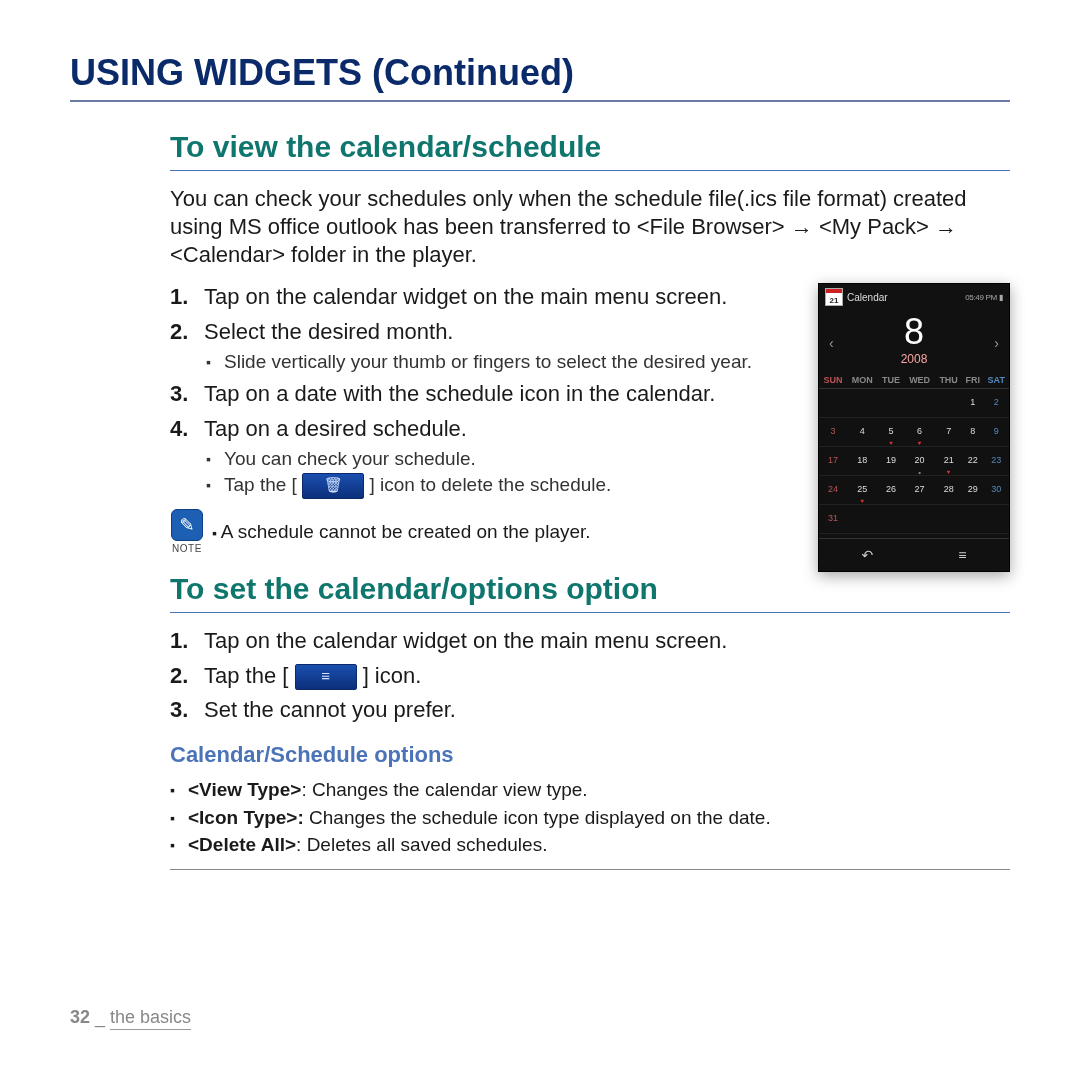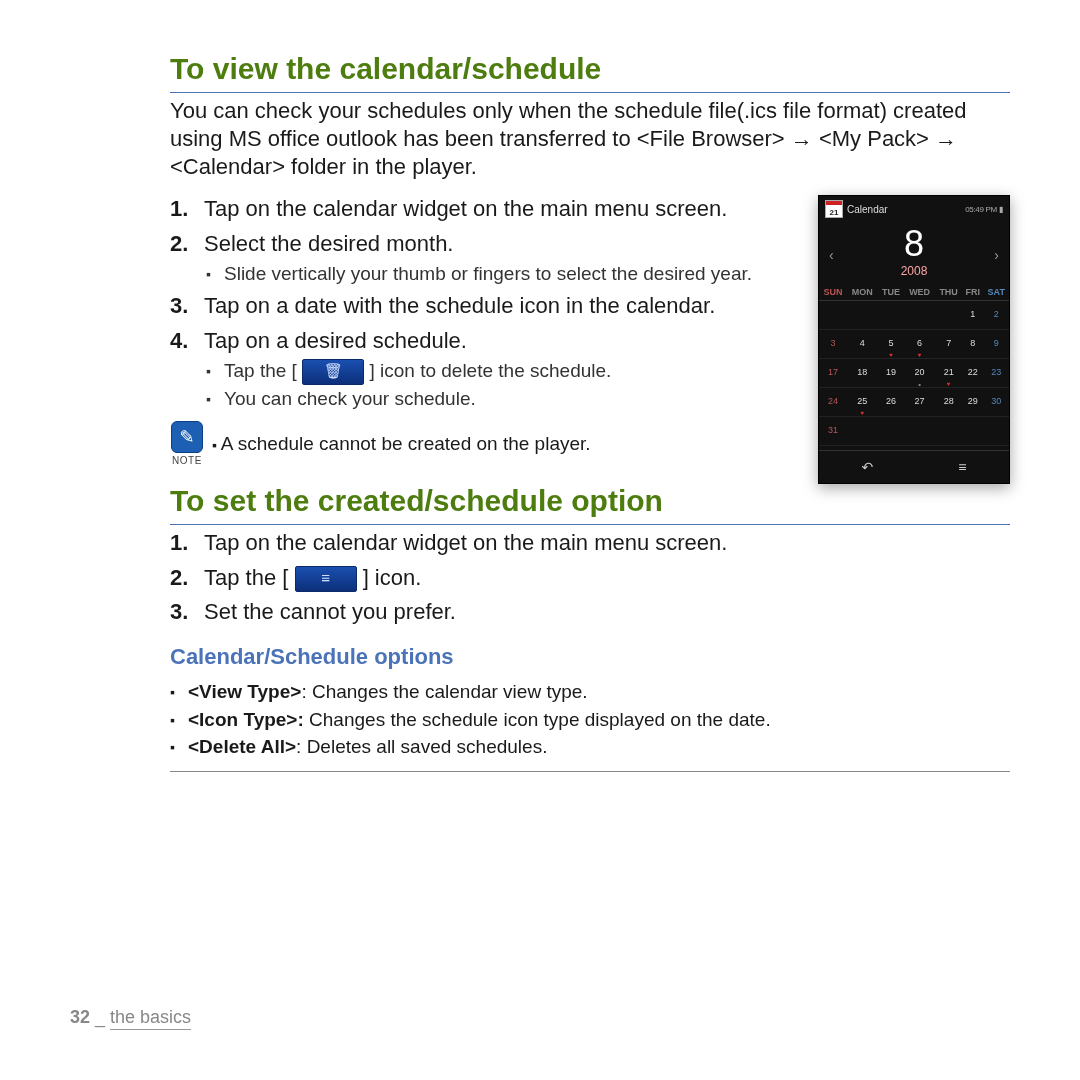--- a/index.html
+++ b/index.html
@@ -26,24 +26,24 @@
     padding-bottom: 6px;
     margin-bottom: 28px;
   }
   .indent {
     margin-left: 100px;
     margin-right: 0;
   }
   .h2 {
     font-size: 30px;
     font-weight: bold;
-    color: #4d7c0f;
+    color: #0f766e;
     border-bottom: 1px solid #4b74b8;
     padding-bottom: 6px;
-    margin-bottom: 4px;
+    margin-bottom: 14px;
   }
   .para {
     font-size: 22px;
     line-height: 1.28;
     margin-bottom: 14px;
   }
   .content-row {
     display: flex;
     gap: 18px;
     align-items: flex-start;
@@ -196,44 +196,45 @@
   .device td.sat{color:#58b;}
   .device td.heart::after{content:"♥";position:absolute;left:0;right:0;bottom:0;font-size:6px;color:#d33;text-align:center;}
   .device td.evt::after{content:"•";position:absolute;left:0;right:0;bottom:-2px;font-size:8px;color:#888;text-align:center;}
   .device .navbar{display:flex;justify-content:space-around;padding:8px 0 4px 0;color:#ccc;font-size:14px;border-top:1px solid #333;margin-top:4px;}
 </style>
 </head>
 <body>
 
 <div class="page">
 
+  <div class="h1">USING WIDGETS (Continued)</div>
 
   <div class="indent">
 
     <div class="h2">To view the calendar/schedule</div>
     <div class="para">You can check your schedules only when the schedule file(.ics file format) created using MS office outlook has been transferred to &lt;File Browser&gt; → &lt;My Pack&gt; → &lt;Calendar&gt; folder in the player.</div>
 
     <div class="content-row">
       <div class="content-left">
         <ol class="steps">
           <li><span class="num">1.</span><span>Tap on the calendar widget on the main menu screen.</span></li>
           <li><span class="num">2.</span><span>Select the desired month.</span>
             <ul class="sub">
                 <li>Slide vertically your thumb or fingers to select the desired year.</li>
               </ul>
           </li>
           <li><span class="num">3.</span><span>Tap on a date with the schedule icon in the calendar.</span></li>
           <li><span class="num">4.</span><span>Tap on a desired schedule.</span>
             <ul class="sub">
+              <li>You can check your schedule.</li>
               <li>
                 <span>Tap the [ </span>
                 <span class="icon-chip">🗑</span>
                 <span> ] icon to delete the schedule.</span>
               </li>
-              <li>You can check your schedule.</li>
             </ul>
           </li>
         </ol>
         <div class="note-row">
           <div class="note-col">
             <div class="note-badge">✎</div>
             <div class="note-label">NOTE</div>
           </div>
           <div class="note-text note-bullet">A schedule cannot be created on the player.</div>
         </div>
@@ -313,21 +314,21 @@
               </tr>
             </tbody>
         </table>
         <div class="navbar">
           <span>↶</span>
           <span>≡</span>
         </div>
       </div>
     </div>
 
-    <div class="h2">To set the created/schedule option</div>
+    <div class="h2">To set the calendar/options option</div>
     <ol class="steps">
       <li><span class="num">1.</span><span>Tap on the calendar widget on the main menu screen.</span></li>
       <li><span class="num">2.</span>
         <span>Tap the [ </span>
         <span class="icon-chip">≡</span>
         <span> ] icon.</span>
       </li>
       <li><span class="num">3.</span><span>Set the cannot you prefer.</span></li>
     </ol>
 

